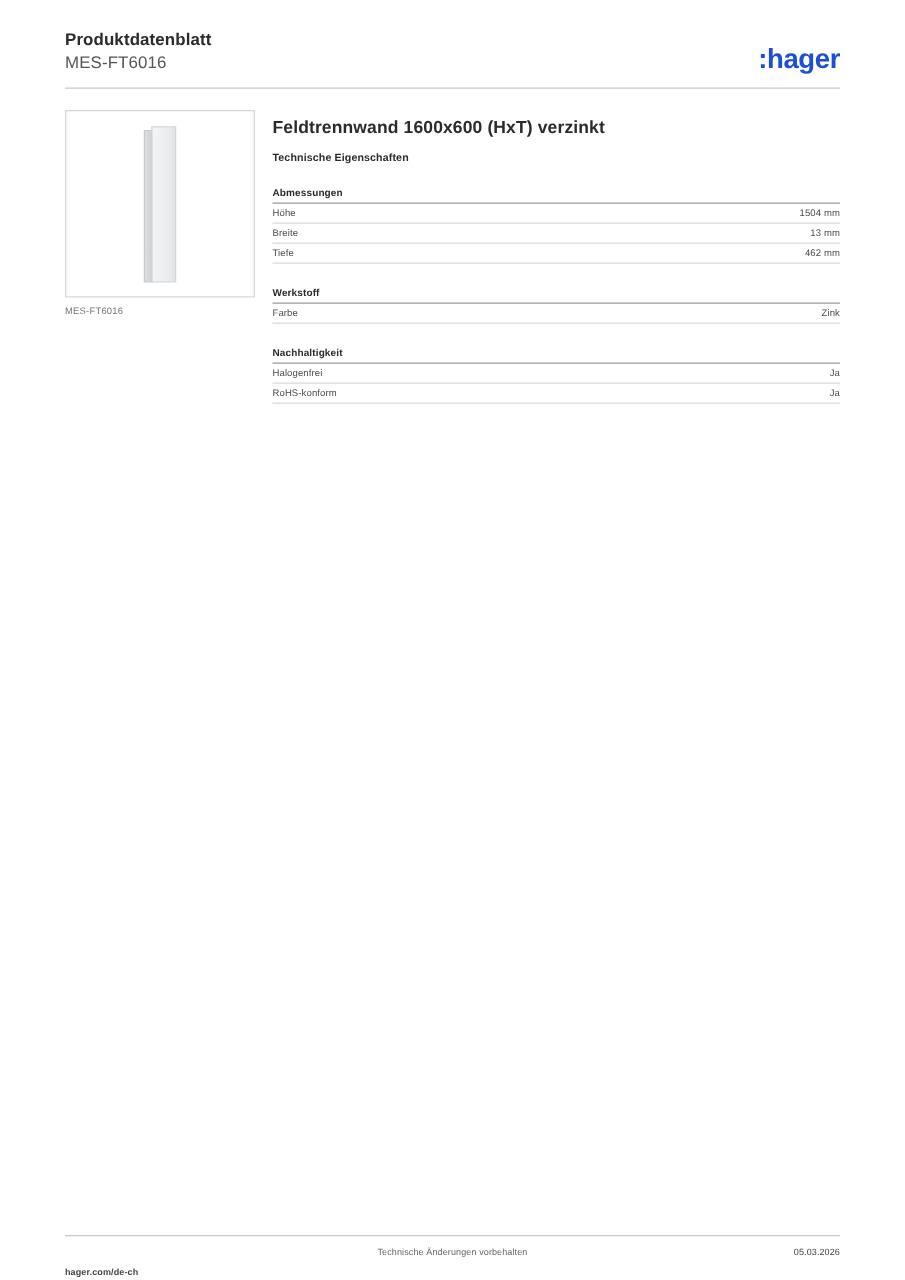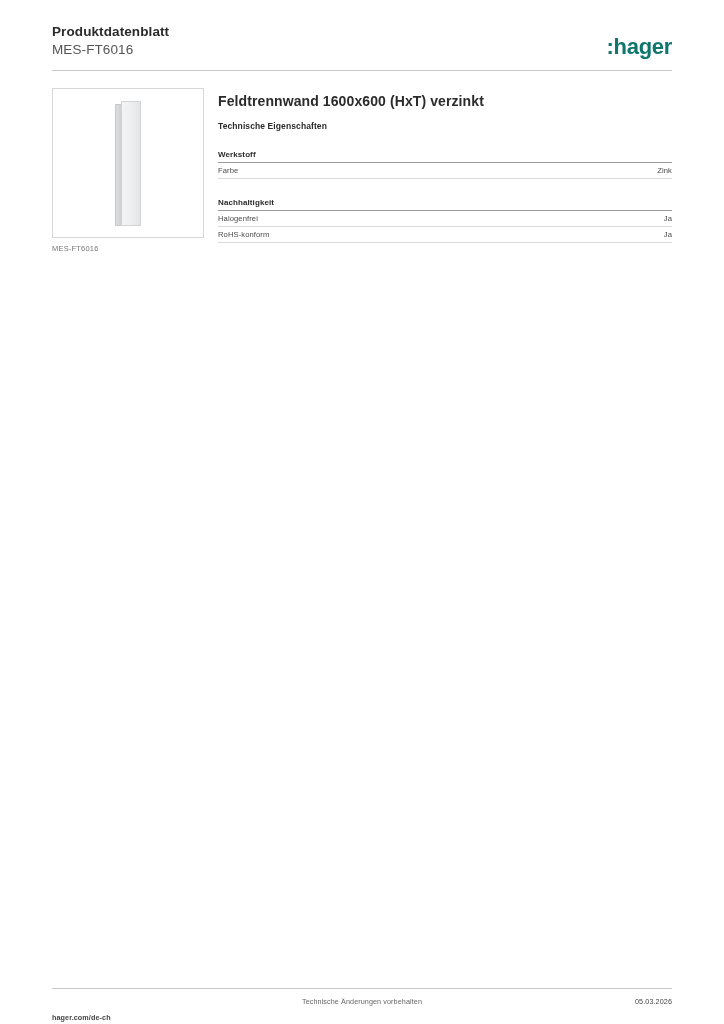--- a/index.html
+++ b/index.html
@@ -52,21 +52,21 @@
     letter-spacing: 0.1px;
     line-height: 17px;
     margin-top: 1px;
   }
   .logo {
     position: absolute;
     right: 0;
     top: 10px;
     font-size: 22px;
     font-weight: bold;
-    color: #0f766e;
+    color: #1d4ed8;
     letter-spacing: -0.3px;
   }
   .header-rule {
     position: absolute;
     left: 52px;
     top: 70px;
     width: 620px;
     height: 1px;
     background: #c9c9c9;
   }
@@ -222,20 +222,35 @@
       <div class="edge"></div>
       <div class="face"></div>
     </div>
   </div>
   <div class="image-caption">MES-FT6016</div>
 
   <div class="content">
     <div class="product-name">Feldtrennwand 1600x600 (HxT) verzinkt</div>
     <div class="section-main-title">Technische Eigenschaften</div>
 
+    <div class="group">
+      <div class="group-title">Abmessungen</div>
+      <div class="row">
+        <span class="label">Höhe</span>
+        <span class="value">1504 mm</span>
+      </div>
+      <div class="row">
+        <span class="label">Breite</span>
+        <span class="value">13 mm</span>
+      </div>
+      <div class="row">
+        <span class="label">Tiefe</span>
+        <span class="value">462 mm</span>
+      </div>
+    </div>
 
     <div class="group">
       <div class="group-title">Werkstoff</div>
       <div class="row">
         <span class="label">Farbe</span>
         <span class="value">Zink</span>
       </div>
     </div>
 
     <div class="group">

